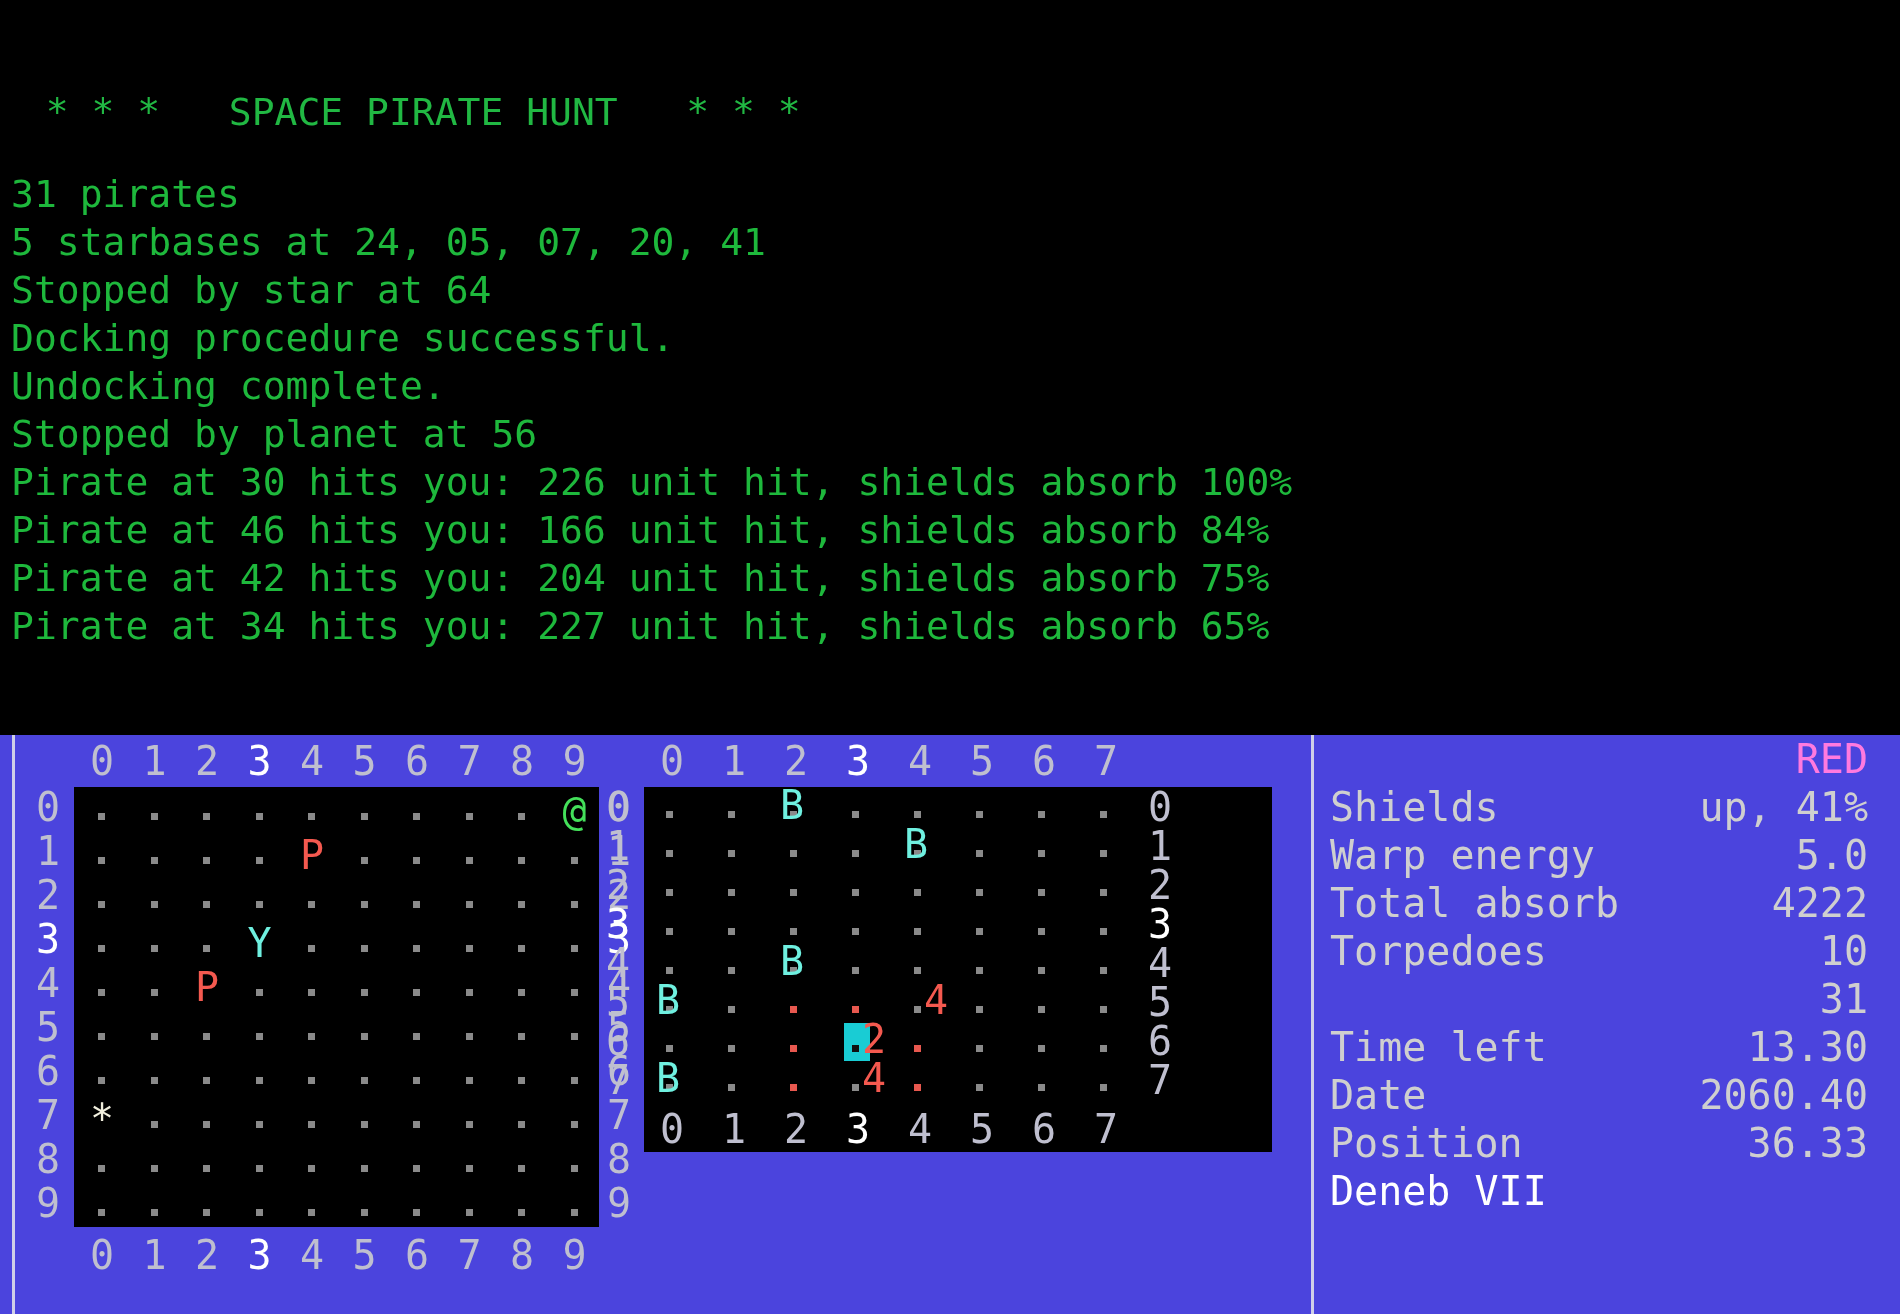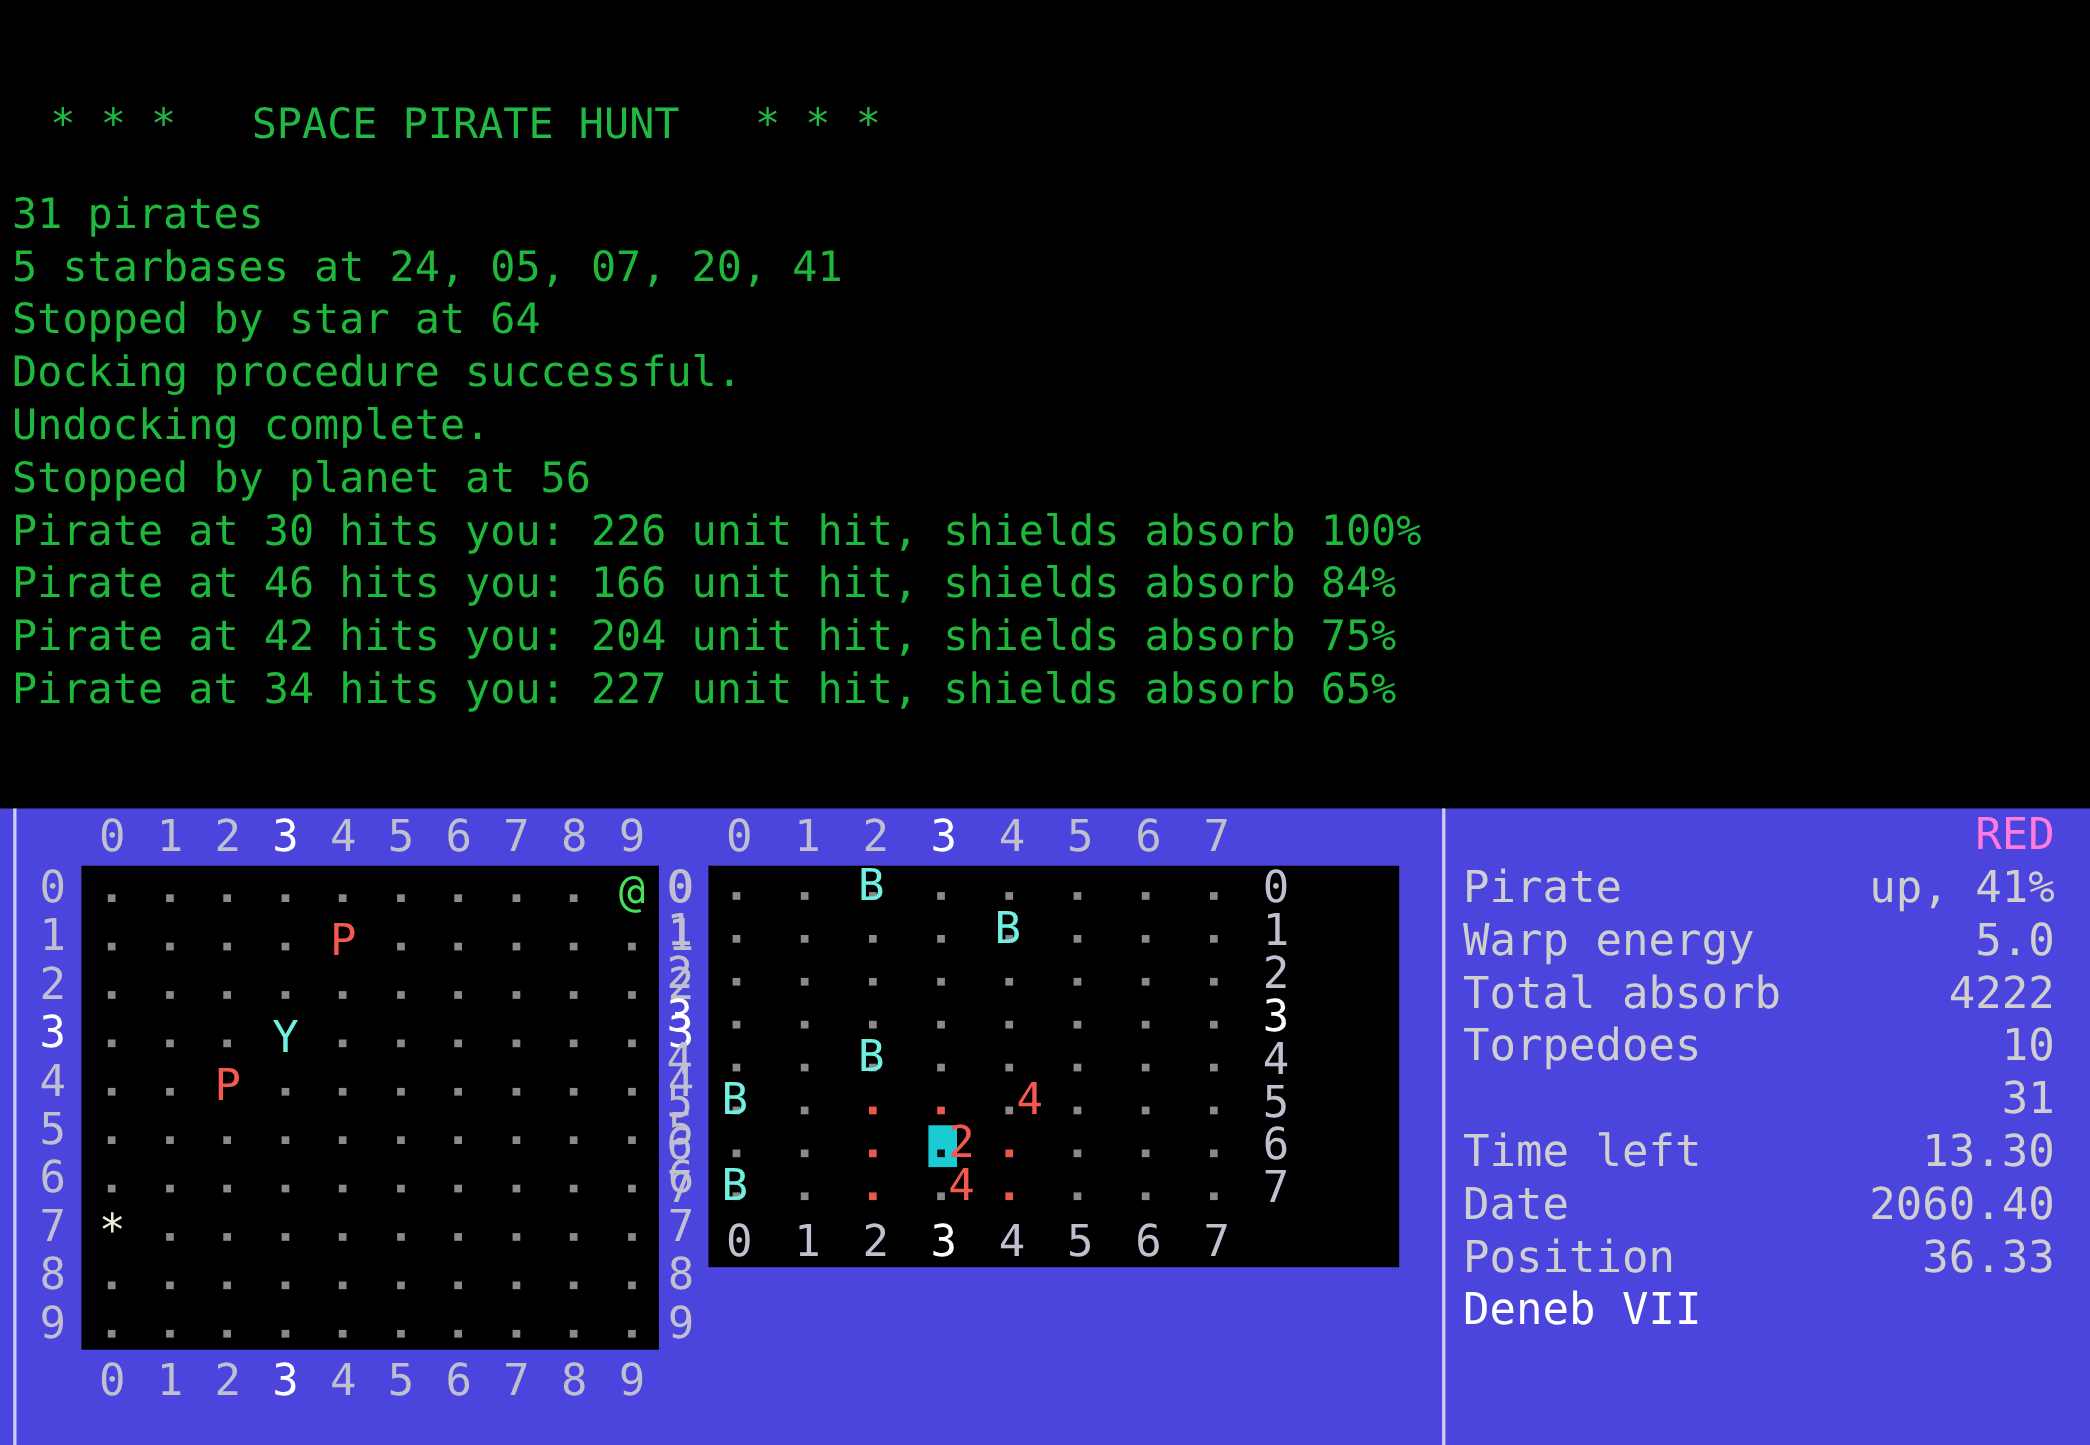--- a/index.html
+++ b/index.html
@@ -408,21 +408,21 @@
       <div class="axis-num" style="left: 1132px; top: 128px;">2</div>
       <div class="axis-num hot" style="left: 1132px; top: 167px;">3</div>
       <div class="axis-num" style="left: 1132px; top: 206px;">4</div>
       <div class="axis-num" style="left: 1132px; top: 245px;">5</div>
       <div class="axis-num" style="left: 1132px; top: 284px;">6</div>
       <div class="axis-num" style="left: 1132px; top: 323px;">7</div>
     </div>
 
   <div id="status">
       <div class="status-row"><span class="status-value alert">RED</span></div>
-      <div class="status-row"><span class="status-label">Pirate</span><span class="status-value">up, 41%</span></div>
+      <div class="status-row"><span class="status-label">Shields</span><span class="status-value">up, 41%</span></div>
       <div class="status-row"><span class="status-label">Warp energy</span><span class="status-value">5.0</span></div>
       <div class="status-row"><span class="status-label">Total absorb</span><span class="status-value">4222</span></div>
       <div class="status-row"><span class="status-label">Torpedoes</span><span class="status-value">10</span></div>
       <div class="status-row"><span class="status-value">31</span></div>
       <div class="status-row"><span class="status-label">Time left</span><span class="status-value">13.30</span></div>
       <div class="status-row"><span class="status-label">Date</span><span class="status-value">2060.40</span></div>
       <div class="status-row"><span class="status-label">Position</span><span class="status-value">36.33</span></div>
       <div class="status-row"><span class="status-planet">Deneb VII</span></div>
     </div>
 

